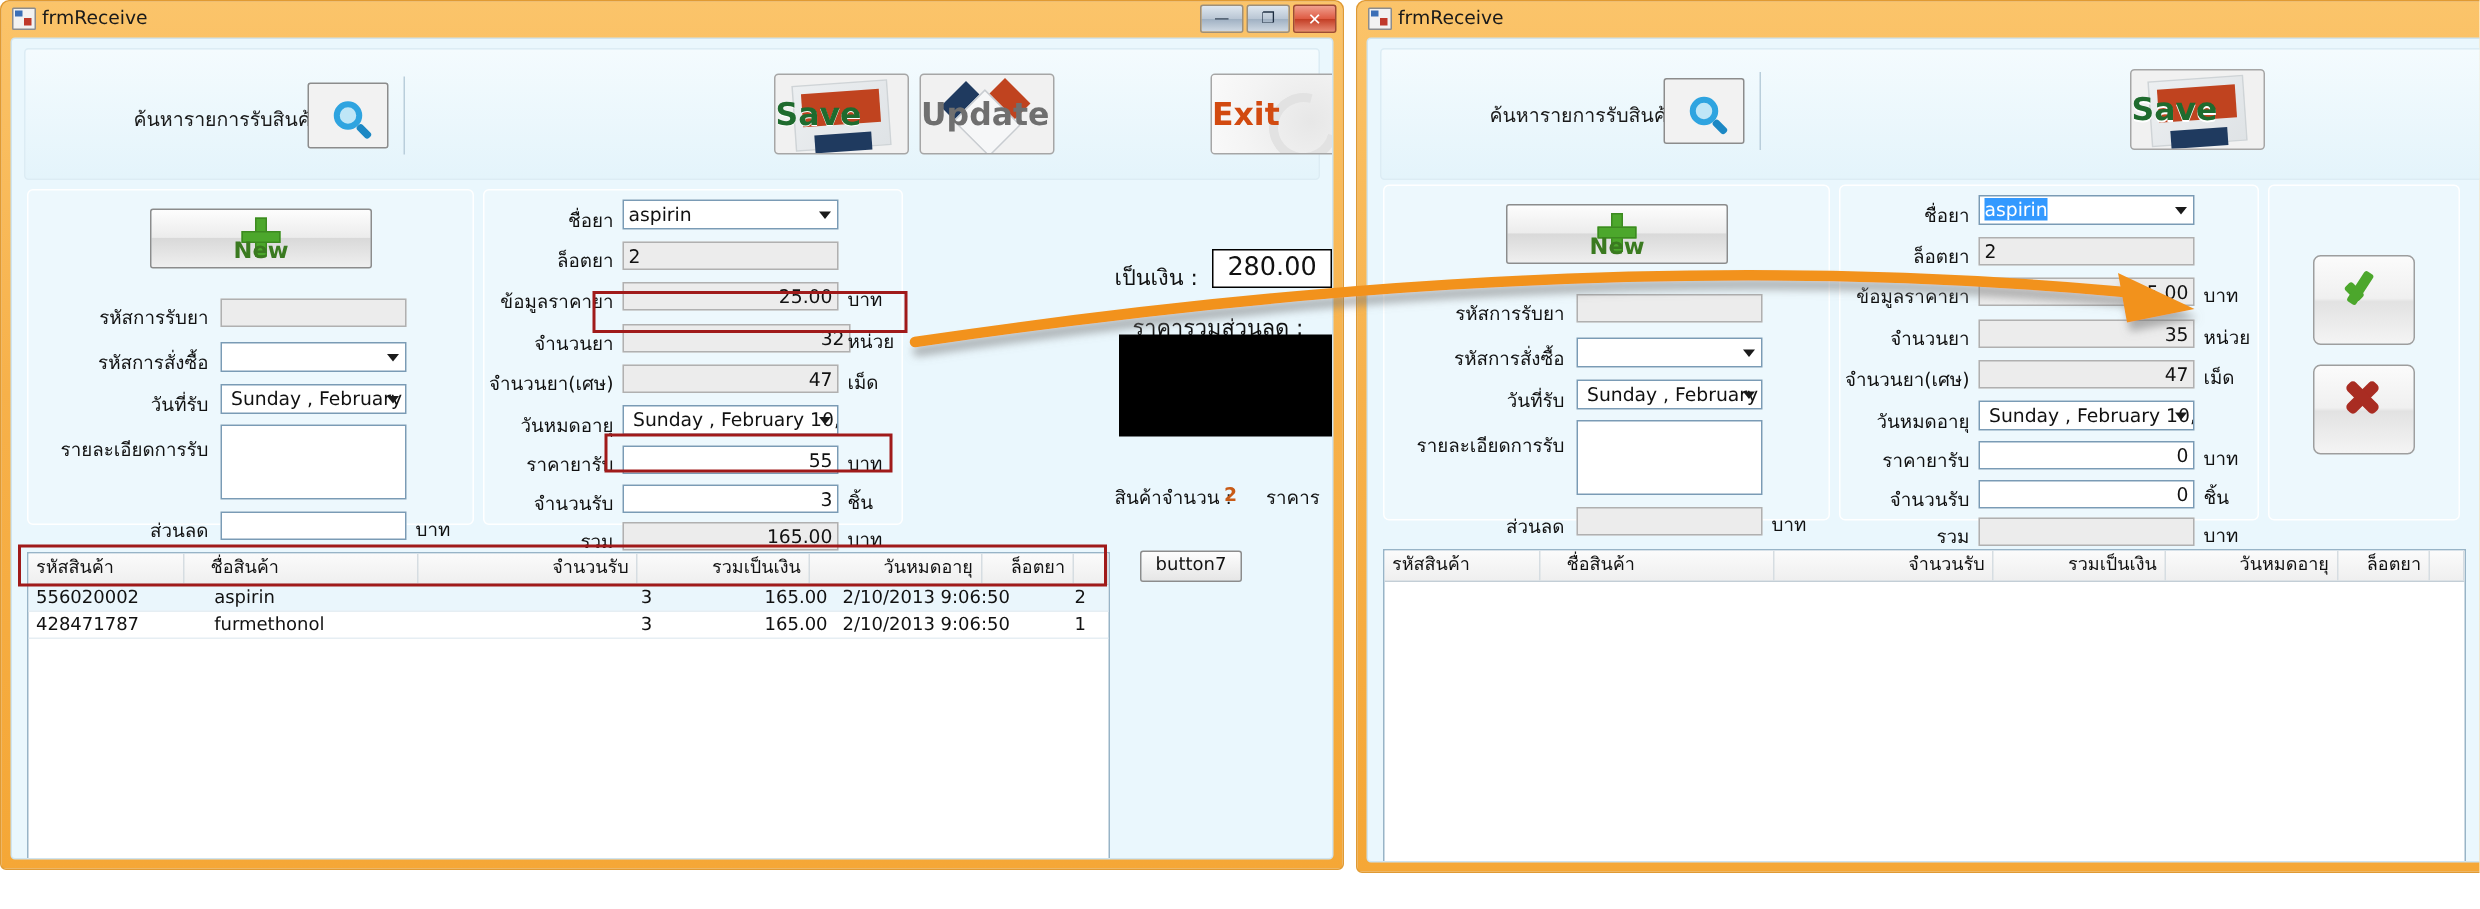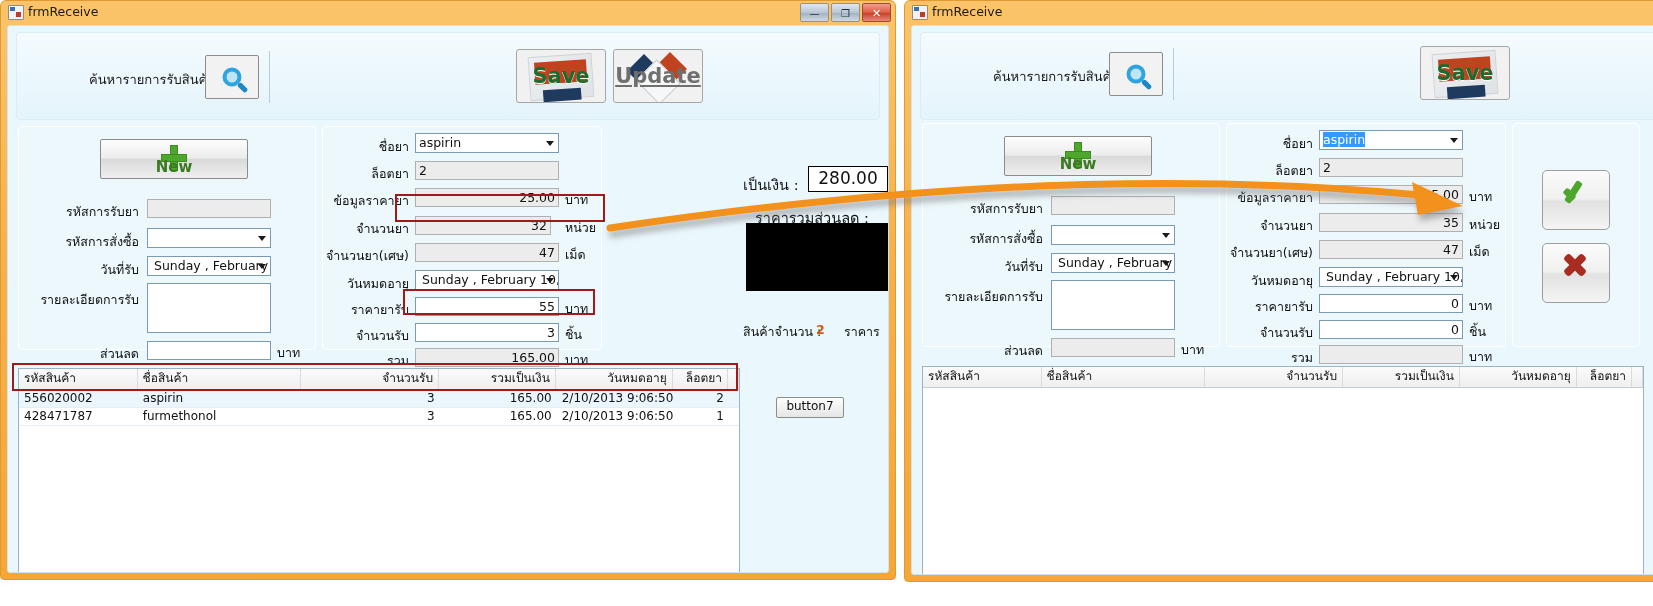--- a/index.html
+++ b/index.html
@@ -64,36 +64,36 @@
   .mag .hdl{position:absolute;left:7px;top:19px;width:5px;height:11px;background:#1c88c4;border-radius:2px;}
   .vdiv{position:absolute;width:1px;background:#b9cedb;}
 
   .tbtn{
     position:absolute;width:88px;height:52px;
     background:#f1f1f1;border:1px solid #a6a6a6;border-radius:3px;
     overflow:hidden;
   }
   .tbtn .lbl{
     position:absolute;left:0;right:0;top:50%;transform:translateY(-50%);
-    text-align:center;font-size:21px;font-weight:bold;
+    text-align:left;font-size:21px;font-weight:bold;
     font-family:"DejaVu Sans","Liberation Sans",sans-serif;
   }
   
   .pic-save{position:absolute;left:12px;top:5px;width:62px;height:42px;
     background:linear-gradient(135deg,#eceff1 0%,#dfe3e6 100%);
     border:1px solid #cfd4d7;transform:rotate(-4deg);}
   .pic-save:before{content:"";position:absolute;left:5px;top:5px;right:5px;height:22px;background:#c0431f;}
   .pic-save:after{content:"";position:absolute;left:12px;bottom:-3px;right:12px;height:12px;background:#1f3a5f;}
   .lbl-save{color:#1f6b2e;text-shadow:0 1px 0 #fff;}
   
   .pic-upd{position:absolute;left:18px;top:3px;width:52px;height:46px;}
   .pic-upd .a{position:absolute;left:0;top:6px;width:24px;height:24px;background:#1f3a5f;transform:rotate(45deg);}
   .pic-upd .b{position:absolute;left:26px;top:4px;width:24px;height:24px;background:#c0431f;transform:rotate(45deg);}
   .pic-upd .c{position:absolute;left:9px;top:14px;width:32px;height:28px;background:#f6f7f8;border:1px solid #c8ccd0;transform:rotate(45deg);}
-  .lbl-upd{color:#6f6f6f;text-decoration:underline;}
+  .lbl-upd{color:#6f6f6f;}
   
   .pic-clr{position:absolute;left:10px;top:18px;width:66px;height:28px;
     background:linear-gradient(180deg,#4a5767 0%,#39434f 100%);
     border:1px solid #2b333c;transform:skewX(-8deg);}
   .pic-clr:after{content:"";position:absolute;left:-4px;bottom:-5px;width:66px;height:5px;background:#c0431f;}
   .lbl-clr{color:#d24a10;}
   
   .pic-exit{position:absolute;left:0;top:0;right:0;bottom:0;
     background:radial-gradient(circle at 75% 60%,#e7e7e7 0%,#f4f4f4 60%,#fafafa 100%);}
   .pic-exit:before{content:"";position:absolute;right:4px;top:12px;width:34px;height:34px;
@@ -154,21 +154,21 @@
   .bigtext{position:absolute;font-size:14.5px;color:#111;white-space:nowrap;}
   .sumbox{position:absolute;border:1px solid #000;background:#fff;
     text-align:center;font-size:17px;line-height:22px;color:#111;}
   .blackbox{position:absolute;background:#000;}
   .orangenum{color:#c85a16;font-weight:bold;}
 
   
   .grid{position:absolute;background:#fff;border:1px solid #98b4c7;overflow:hidden;}
   .grid-head{display:flex;height:20px;
     background:linear-gradient(180deg,#fbfbfb 0%,#efefef 100%);
-    border-bottom:1px solid #c3ced6;}
+    border-bottom:1px solid #c3ced6;gap:12px;}
   .gh{font-size:12px;color:#111;line-height:19px;padding:0 5px;
      border-right:1px solid #d6dde2;box-sizing:border-box;white-space:nowrap;overflow:hidden;}
   .grow{display:flex;height:17px;border-bottom:1px solid #e6eef3;}
   .grow.sel{background:#eaf6fc;}
   .gc{font-size:12px;color:#111;line-height:16px;padding:0 5px;box-sizing:border-box;
      white-space:nowrap;overflow:hidden;}
   .c0{width:130px;}
   .c1{width:180px;}
   .c2{width:72px;text-align:right;margin-top:36px;}
   .c3{width:78px;text-align:right;}
@@ -225,20 +225,24 @@
         <div class="lbl lbl-save">Save</div>
       </div>
       <div class="tbtn" style="left:596px;top:16px;">
         <div class="pic-upd">
             <div class="a"></div>
             <div class="b"></div>
             <div class="c"></div>
           </div>
         <div class="lbl lbl-upd">Update</div>
       </div>
+      <div class="tbtn" style="left:790px;top:16px;">
+        <div class="pic-exit"></div>
+        <div class="lbl lbl-exit">Exit</div>
+      </div>
     </div>
 
     <div class="grp" style="left:10px;top:100px;width:296px;height:222px;">
       <div class="newbtn" style="left:81px;top:12px;">
         <div class="plus"></div>
         <div class="txt">New</div>
       </div>
 
       <div class="fld-label" style="left:0px;top:75px;width:120px;">รหัสการรับยา</div>
       <div class="tb ro" style="left:128px;top:72px;width:124px;"></div>
@@ -262,21 +266,21 @@
       <div class="combo" style="left:92px;top:6px;width:144px;"><span>aspirin</span><span class="arw"></span></div>
 
       <div class="fld-label" style="left:0px;top:37px;width:86px;">ล็อตยา</div>
       <div class="tb ro" style="left:92px;top:34px;width:144px;">2</div>
 
       <div class="fld-label" style="left:-12px;top:64px;width:98px;">ข้อมูลราคายา</div>
       <div class="tb ro right" style="left:92px;top:61px;width:144px;">25.00</div>
       <div class="unit" style="left:242px;top:63px;">บาท</div>
 
       <div class="fld-label" style="left:0px;top:92px;width:86px;">จำนวนยา</div>
-      <div class="tb ro right" style="left:92px;top:89px;width:136px;">32</div>
+      <div class="tb ro right" style="left:92px;top:89px;width:152px;">32</div>
       <div class="unit" style="left:242px;top:91px;">หน่วย</div>
 
       <div class="fld-label" style="left:-20px;top:119px;width:106px;">จำนวนยา(เศษ)</div>
       <div class="tb ro right" style="left:92px;top:116px;width:144px;">47</div>
       <div class="unit" style="left:242px;top:118px;">เม็ด</div>
 
       <div class="fld-label" style="left:0px;top:147px;width:86px;">วันหมดอายุ</div>
       <div class="combo dt" style="left:92px;top:143px;width:144px;"><span>Sunday   ,  February  10,</span><span class="arw"></span></div>
 
       <div class="fld-label" style="left:0px;top:173px;width:86px;">ราคายารับ</div>
@@ -329,21 +333,21 @@
         <div class="gc c1">furmethonol</div>
         <div class="gc c2">55</div>
         <div class="gc c3">3</div>
         <div class="gc c4">165.00</div>
         <div class="gc c5">2/10/2013 9:06:50 ...</div>
         <div class="gc c6">1</div>
         <div class="gc c7"></div>
       </div>
     </div>
 
-    <div class="b7" style="left:752px;top:371px;margin-left:16px;">button7</div>
+    <div class="b7" style="left:752px;top:341px;">button7</div>
   </div>
 
   <div class="redrect" style="left:394px;top:193px;width:210px;height:28px;"></div>
   <div class="redrect" style="left:402px;top:288px;width:192px;height:26px;"></div>
   <div class="redrect" style="left:11px;top:362px;width:726px;height:28px;"></div>
 </div>
 
 <div class="win" id="win-right">
   <div class="titlebar">
     <div class="title-ico"></div>

